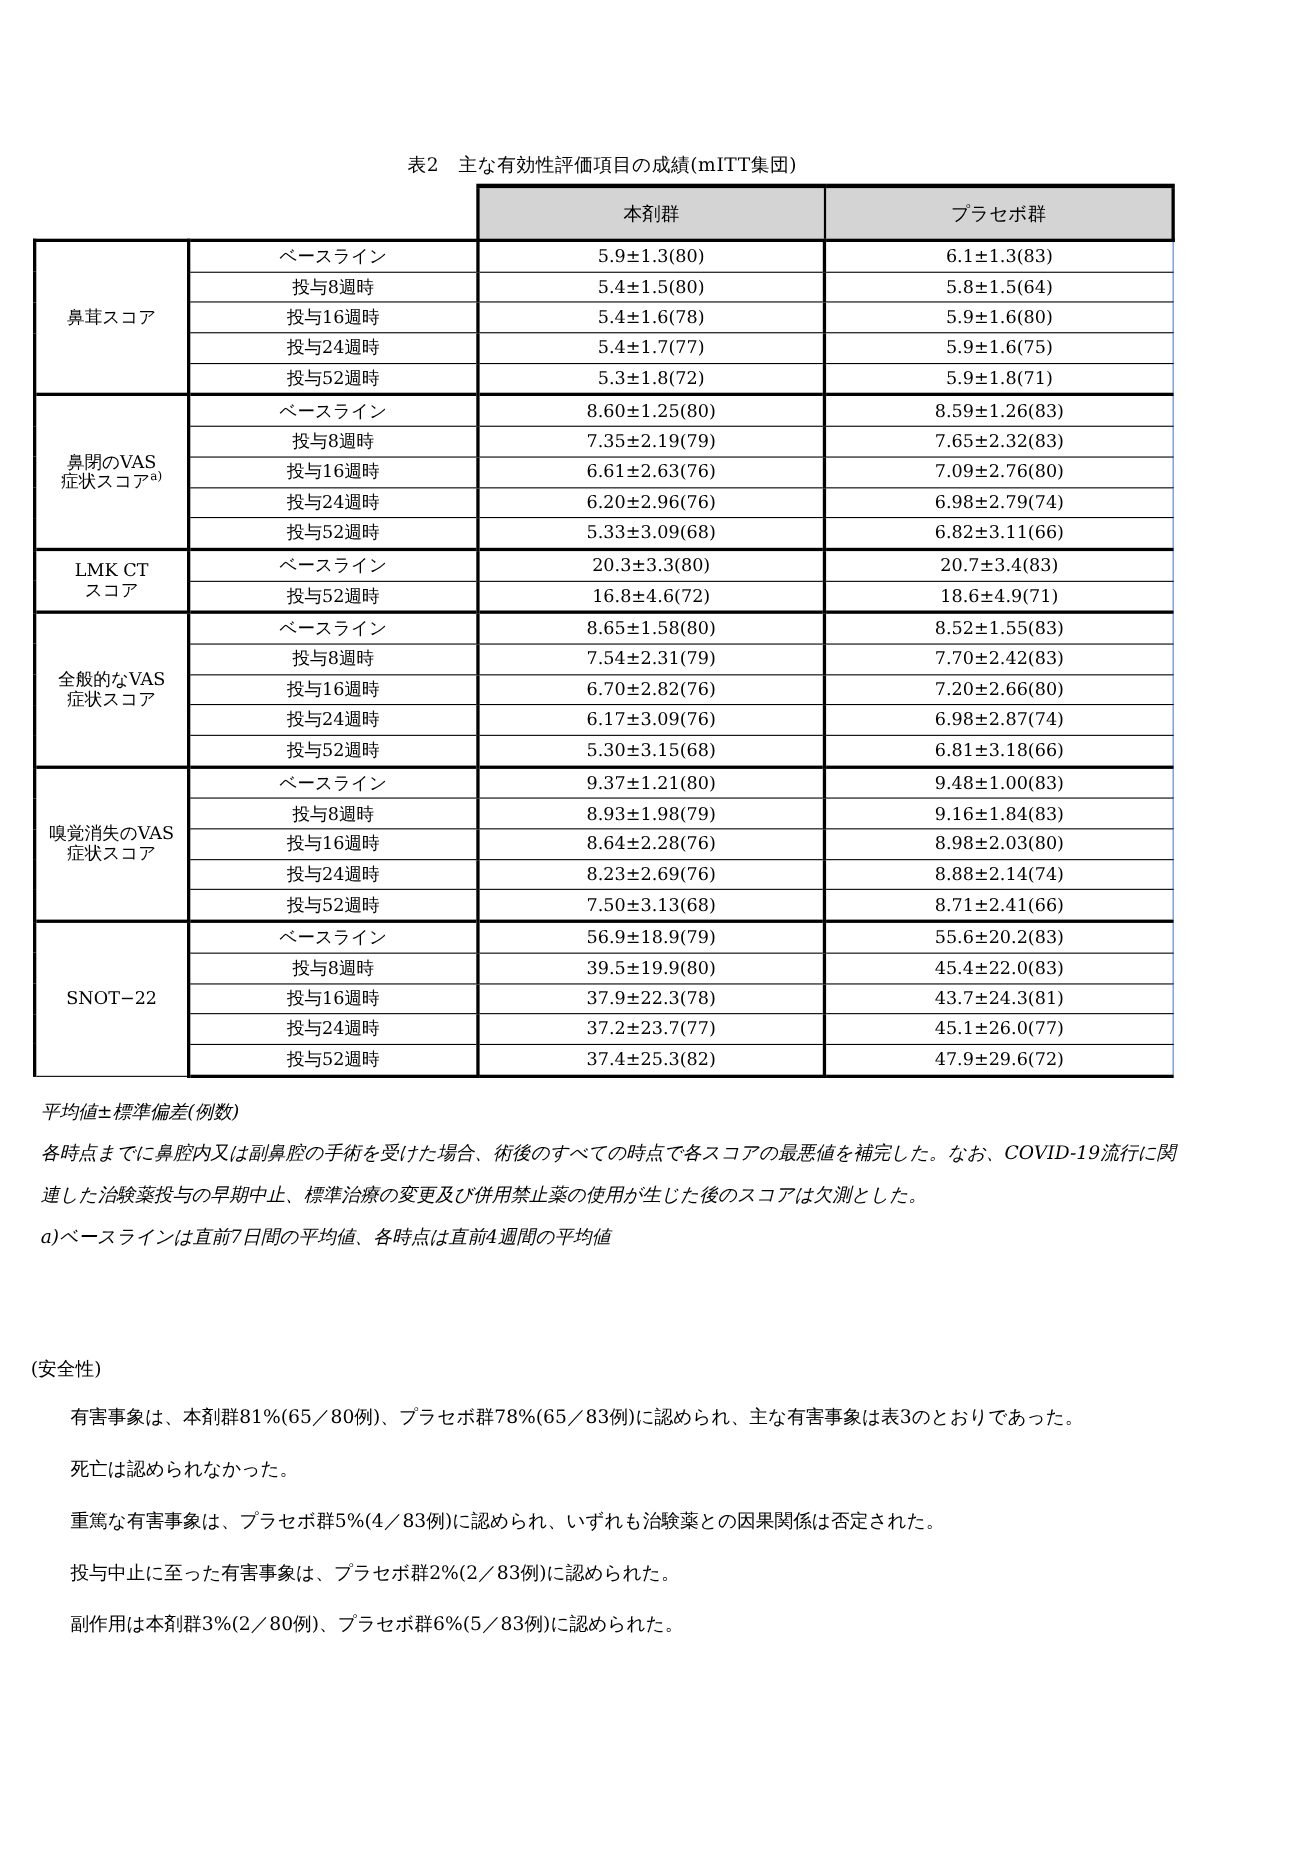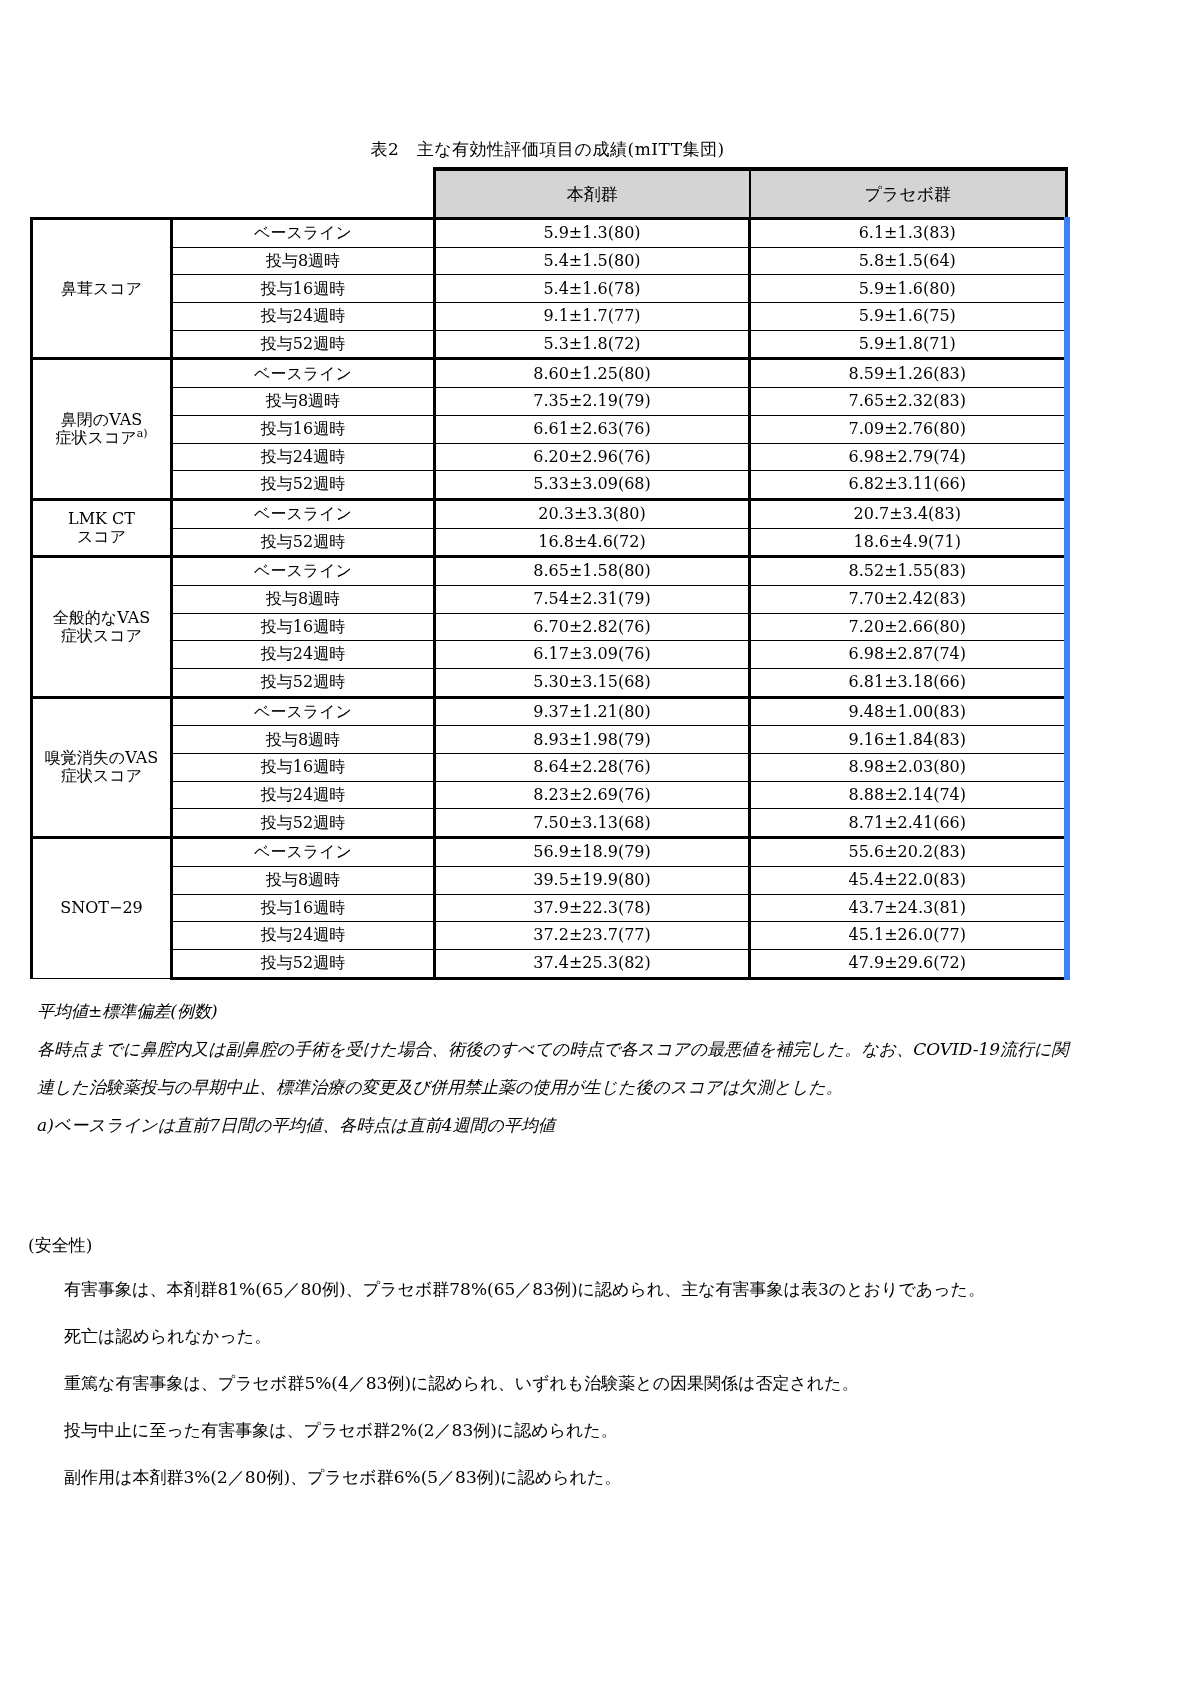--- a/index.html
+++ b/index.html
@@ -42,21 +42,21 @@
   tbody td {
     border:1px solid #000;
     height:26.7px;
     text-align:center;
     font-size:16px;
     line-height:1.15;
   }
   tbody td.group-label { border-left:3px solid #000; border-right:3px solid #000; }
   tbody td.timepoint   { border-right:3px solid #000; }
   tbody td.val-drug    { border-right:3px solid #000; }
-  tbody td.val-placebo { border-right:6px solid #3b82f6; }
+  tbody td.val-placebo { border-right:1px solid #3b82f6; }
   tbody td.group-start { border-top:3px solid #000; }
   tbody tr.last-row td { border-bottom:3px solid #000; }
   sup.note-sup { font-size:11px; vertical-align:super; line-height:0; }
 
   .footnotes {
     width:1045px;
     margin-left:37px;
     margin-top:12px;
     font-size:17px;
     font-style:italic;
@@ -101,21 +101,21 @@
           <td class="val-drug">5.4±1.5(80)</td>
           <td class="val-placebo">5.8±1.5(64)</td>
         </tr>
         <tr>
           <td class="timepoint">投与16週時</td>
           <td class="val-drug">5.4±1.6(78)</td>
           <td class="val-placebo">5.9±1.6(80)</td>
         </tr>
         <tr>
           <td class="timepoint">投与24週時</td>
-          <td class="val-drug">9.1±1.7(77)</td>
+          <td class="val-drug">5.4±1.7(77)</td>
           <td class="val-placebo">5.9±1.6(75)</td>
         </tr>
         <tr>
           <td class="timepoint">投与52週時</td>
           <td class="val-drug">5.3±1.8(72)</td>
           <td class="val-placebo">5.9±1.8(71)</td>
         </tr>
         <tr>
           <td class="group-label group-start" rowspan="5">鼻閉のVAS<br>症状スコア<sup class="note-sup">a)</sup></td>
           <td class="timepoint group-start">ベースライン</td>
@@ -199,21 +199,21 @@
           <td class="timepoint">投与24週時</td>
           <td class="val-drug">8.23±2.69(76)</td>
           <td class="val-placebo">8.88±2.14(74)</td>
         </tr>
         <tr>
           <td class="timepoint">投与52週時</td>
           <td class="val-drug">7.50±3.13(68)</td>
           <td class="val-placebo">8.71±2.41(66)</td>
         </tr>
         <tr>
-          <td class="group-label group-start" rowspan="5">SNOT−29</td>
+          <td class="group-label group-start" rowspan="5">SNOT−22</td>
           <td class="timepoint group-start">ベースライン</td>
           <td class="val-drug group-start">56.9±18.9(79)</td>
           <td class="val-placebo group-start">55.6±20.2(83)</td>
         </tr>
         <tr>
           <td class="timepoint">投与8週時</td>
           <td class="val-drug">39.5±19.9(80)</td>
           <td class="val-placebo">45.4±22.0(83)</td>
         </tr>
         <tr>

